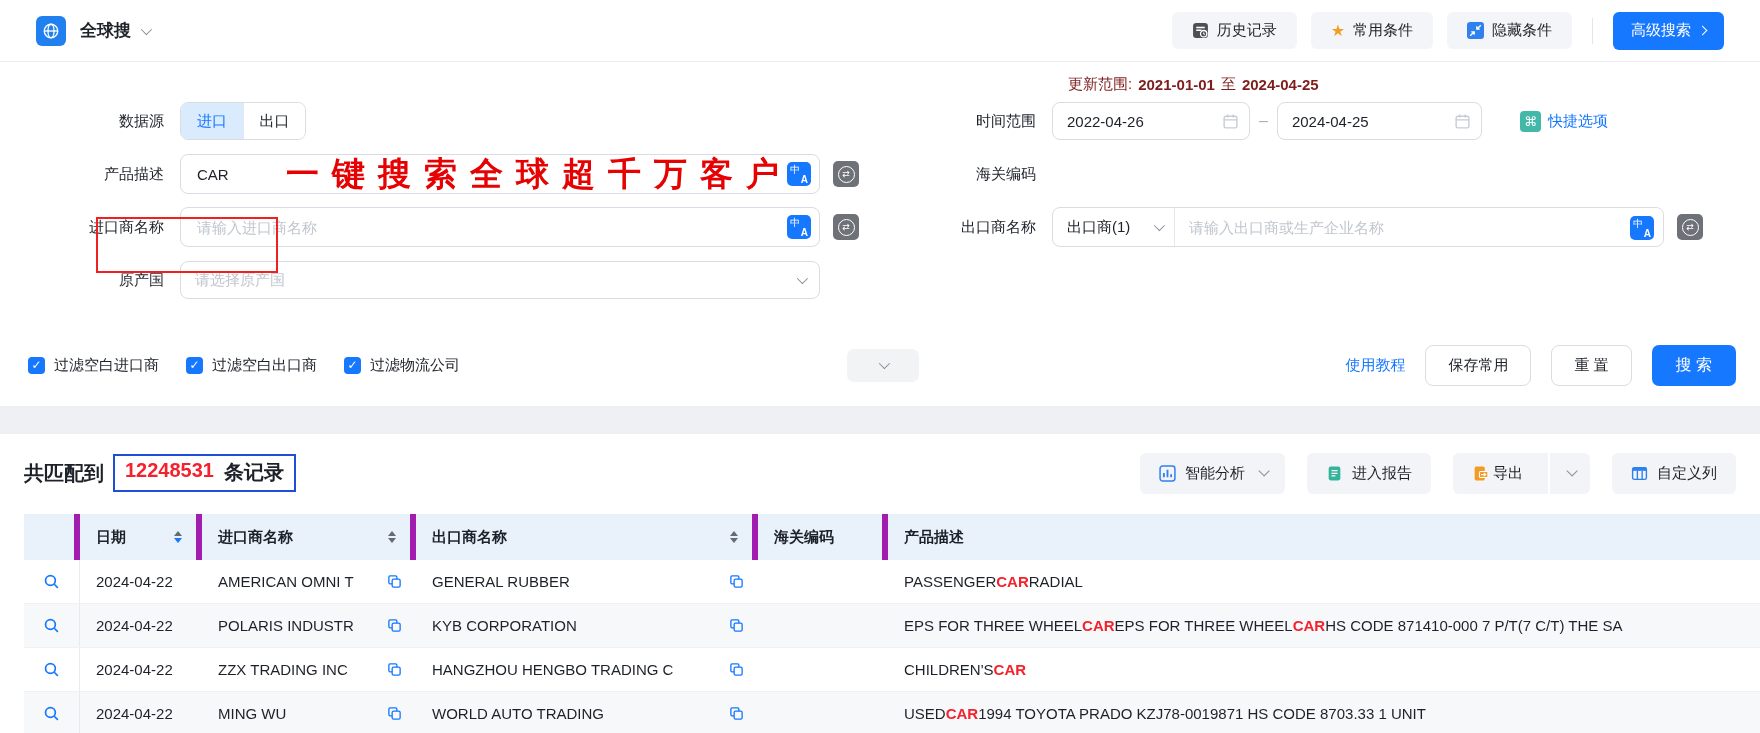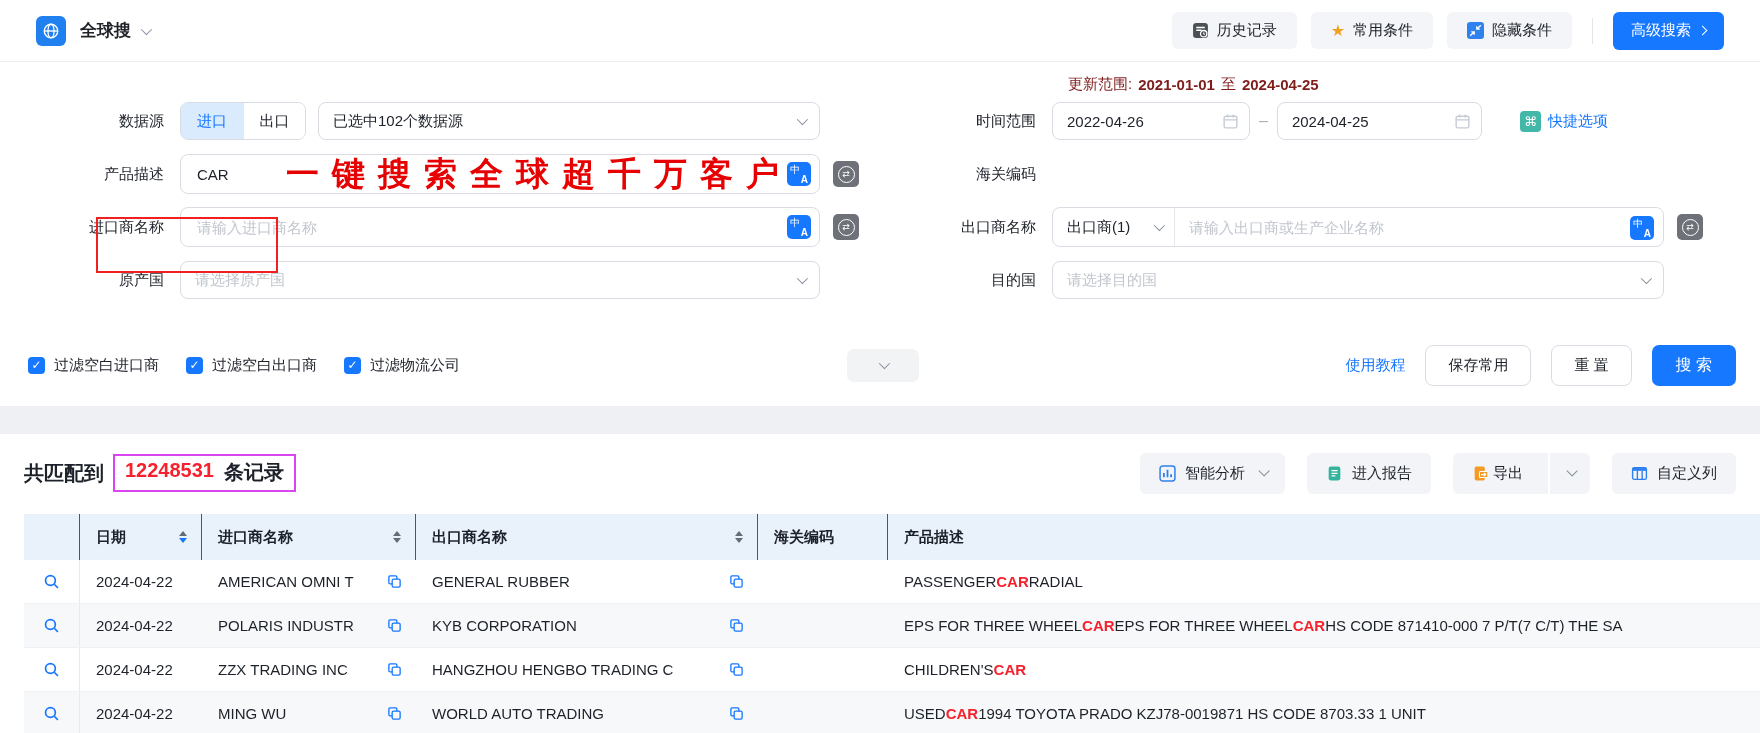--- a/index.html
+++ b/index.html
@@ -100,35 +100,35 @@
     font-size:15px; color:#1d2129; cursor:pointer; }
   .search-btn { height:41px; padding:0 24px; background:#1677ff; border:none; border-radius:7px;
     font-size:16px; color:#fff; cursor:pointer; }
 
   .band { height:28px; background:#eef0f3; margin:21px -24px 0; }
 
   
   .results { padding:0 24px; }
   .summary-row { margin-top:15px; height:48px; display:flex; align-items:center; }
   .summary-text { font-size:20px; font-weight:bold; display:flex; align-items:center; }
-  .count-box { border:2px solid #d946ef; padding:3px 10px 4px; margin-left:9px; display:flex; gap:10px; }
+  .count-box { border:2px solid #1d4ed8; padding:3px 10px 4px; margin-left:9px; display:flex; gap:10px; }
   .count-num { color:#f5222d; }
   .toolbar { margin-left:auto; display:flex; align-items:center; gap:22px; }
   .tool-btn { height:41px; padding:0 19px; background:#f2f4f7; border:none; border-radius:6px;
     display:flex; align-items:center; gap:9px; font-size:15px; color:#1d2129; cursor:pointer; }
   .tool-btn .chev { margin-left:4px; transform:rotate(45deg) translateY(-3px); }
   .tool-btn.split { padding:0; }
   .tool-btn.split .main-part { display:flex; align-items:center; gap:4px; padding:0 16px 0 19px; height:100%; }
   .tool-btn.split .chev-part { padding:0 16px; height:100%; display:flex; align-items:center; border-left:2px solid #fff; }
 
   
   .table { margin:17px -24px 0 0; }
   .thead { display:flex; height:46px; background:#e9f1fb; align-items:stretch; }
   .th { display:flex; align-items:center; font-size:15px; font-weight:bold; color:#1d2129;
-    padding:0 14px 0 16px; border-right:1px solid #a21caf; }
+    padding:0 14px 0 16px; border-right:6px solid #a21caf; }
   .th.last { border-right:none; }
   .carets { display:flex; flex-direction:column; gap:2px; margin-left:auto; }
   .car-up { width:0; height:0; border-left:4.5px solid transparent; border-right:4.5px solid transparent;
     border-bottom:5.5px solid #646b75; }
   .car-down { width:0; height:0; border-left:4.5px solid transparent; border-right:4.5px solid transparent;
     border-top:5.5px solid #646b75; }
   .car-down.active { border-top-color:#1677ff; }
   .c0 { width:56px; flex:none; justify-content:center; padding:0; }
   .c1 { width:122px; flex:none; }
   .c2 { width:214px; flex:none; }
@@ -205,24 +205,20 @@
 
     <div class="form-grid">
 
       <div class="frow">
         <div class="flabel">数据源</div>
         <div class="field-area">
           <div class="seg">
             <div class="seg-item active">进口</div>
             <div class="seg-item">出口</div>
           </div>
-          <div class="select-box" style="flex:1; margin-left:12px;">
-            <span>已选中102个数据源</span>
-            <span class="chev"></span>
-          </div>
         </div>
       </div>
 
       <div class="frow right">
         <div class="flabel">时间范围</div>
         <div class="field-area">
           <div class="date-box">
             <span>2022-04-26</span>
             <svg width="17" height="17" viewBox="0 0 16 16" fill="none" stroke="#c6cbd4" stroke-width="1.3">
                 <rect x="2" y="3" width="12" height="11" rx="1.5"></rect>
@@ -300,29 +296,20 @@
       <div class="frow">
         <div class="flabel">原产国</div>
         <div class="field-area">
           <div class="select-box" style="width:100%;">
             <span class="placeholder">请选择原产国</span>
             <span class="chev"></span>
           </div>
         </div>
       </div>
 
-      <div class="frow right">
-        <div class="flabel">目的国</div>
-        <div class="field-area">
-          <div class="select-box" style="width:100%;">
-            <span class="placeholder">请选择目的国</span>
-            <span class="chev"></span>
-          </div>
-        </div>
-      </div>
     </div>
 
     <div class="anno-box-product"></div>
 
     <div class="filter-row">
       <div class="cb-item">
         <span class="cb-box">✓</span>
         <span>过滤空白进口商</span>
       </div>
       <div class="cb-item">

